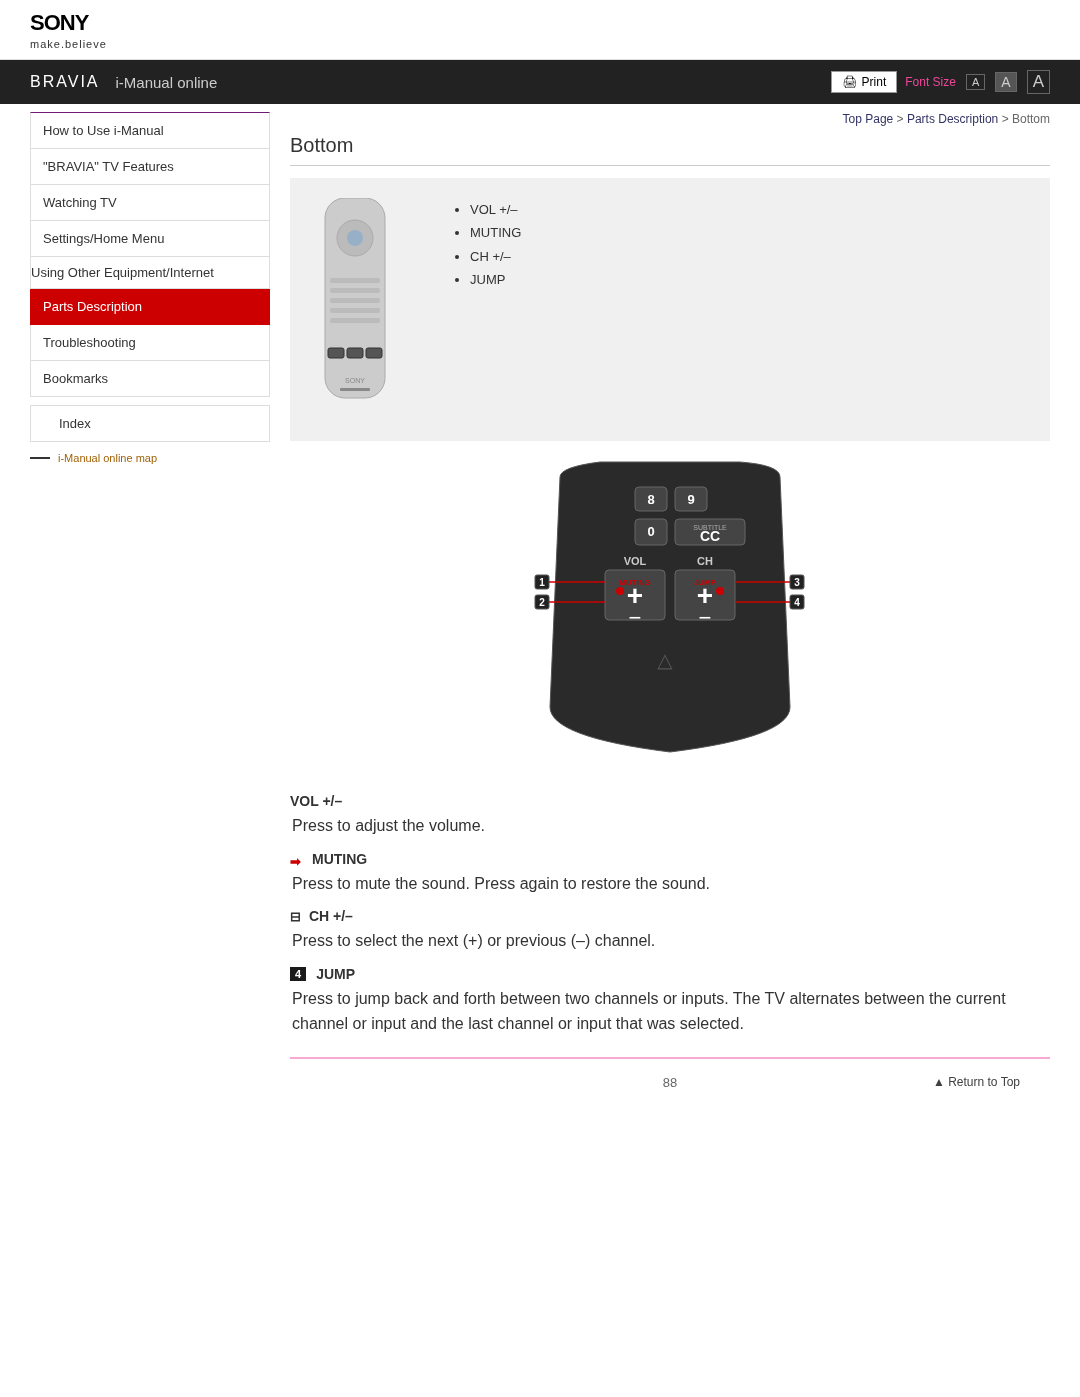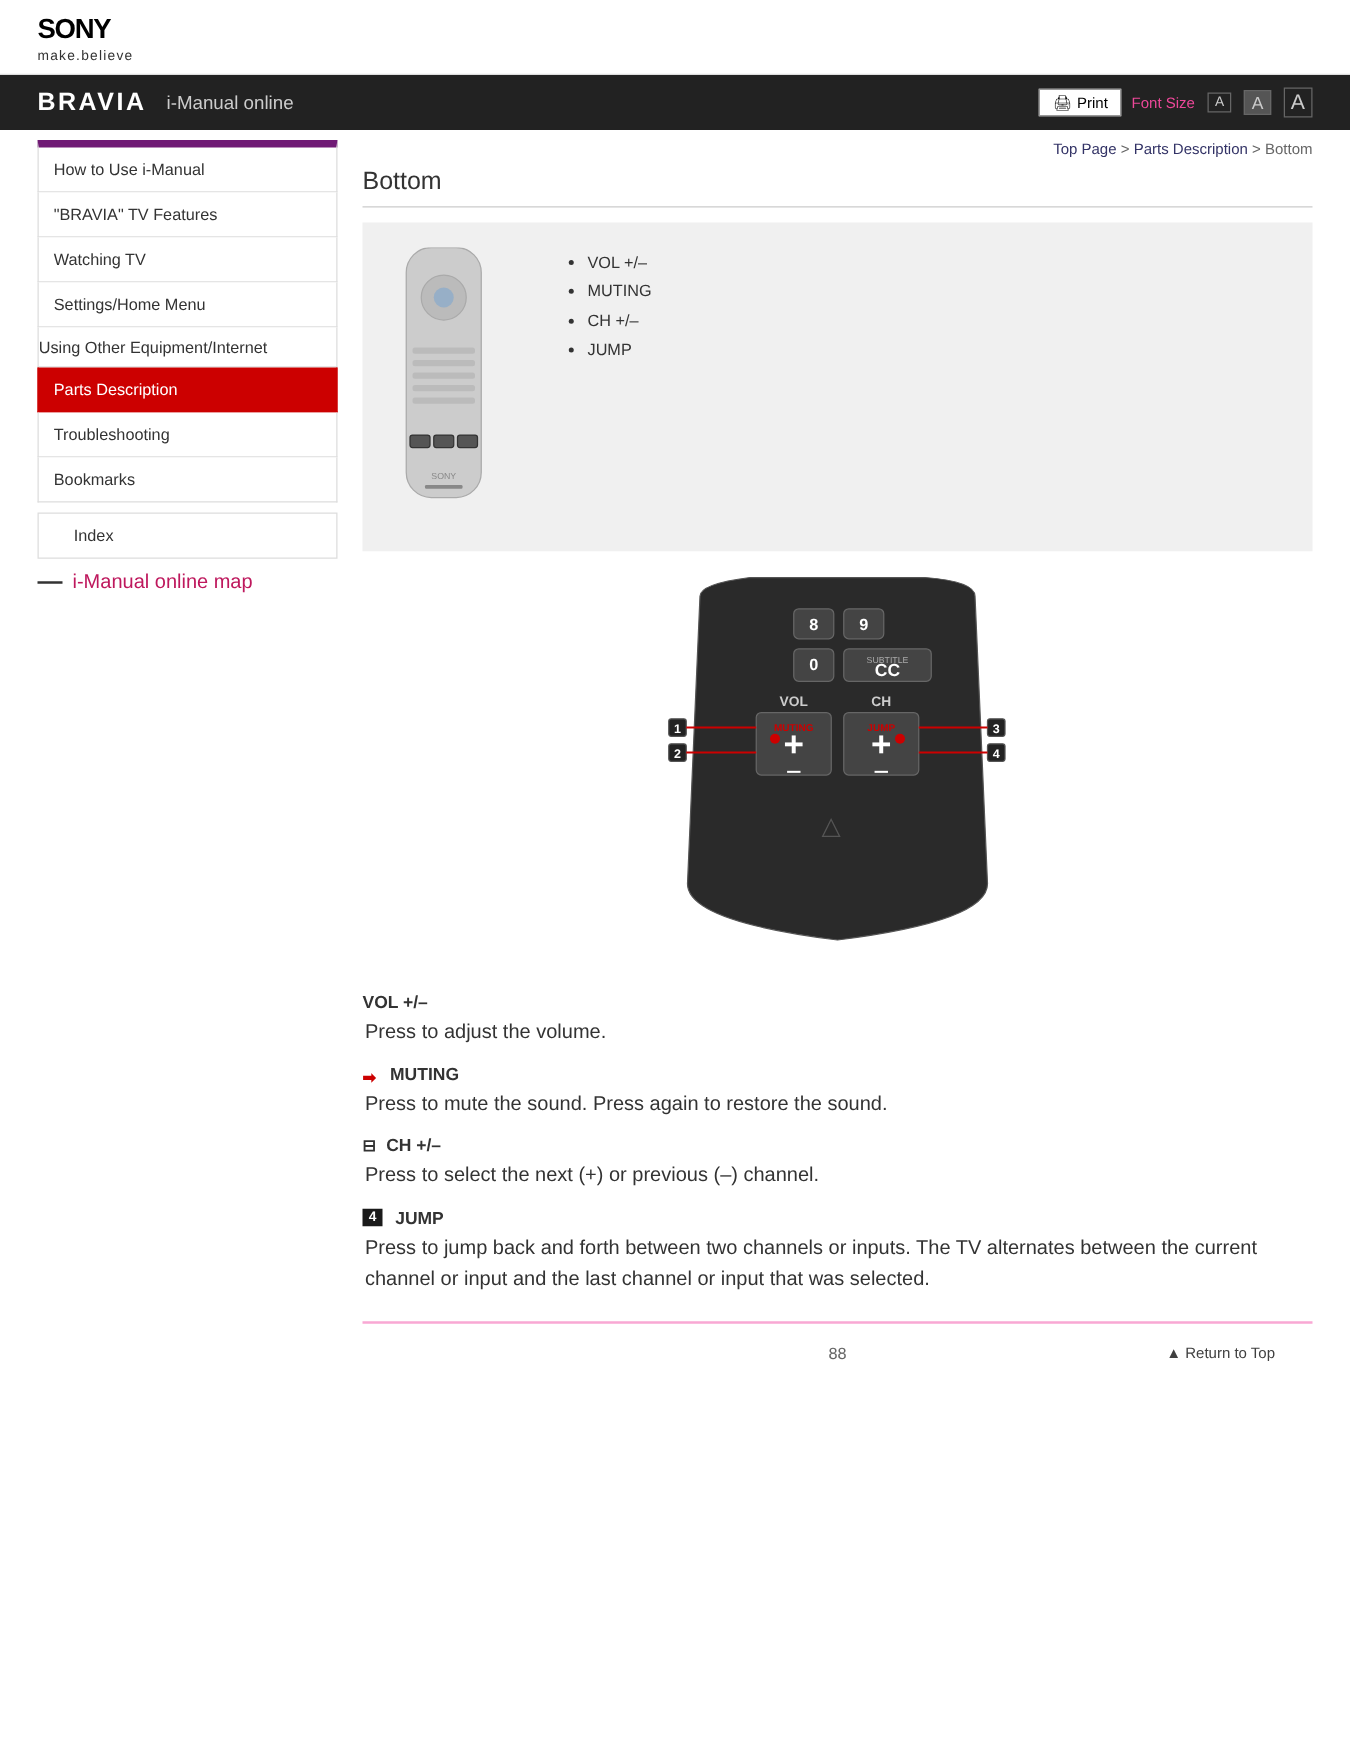--- a/index.html
+++ b/index.html
@@ -5,41 +5,41 @@
     * { box-sizing: border-box; margin: 0; padding: 0; }
     body { font-family: Arial, sans-serif; font-size: 13px; color: #333; background: #fff; width: 1080px; }
 
     
     .header { padding: 10px 30px 8px 30px; border-bottom: 1px solid #ddd; }
     .sony-logo { font-size: 22px; font-weight: 900; font-family: 'Arial Black', sans-serif; letter-spacing: -1px; color: #000; display: block; }
     .sony-tagline { font-size: 11px; color: #333; letter-spacing: 1px; }
 
     
     .nav-bar { background: #222; height: 44px; display: flex; align-items: center; padding: 0 30px; justify-content: space-between; }
-    .bravia-logo { color: #fff; font-size: 20px; font-weight: 700; font-family: 'Arial Black', sans-serif; letter-spacing: 2px; margin-right: 16px; }
+    .bravia-logo { color: #fff; font-size: 16px; font-weight: 400; font-family: 'Arial Black', sans-serif; letter-spacing: 2px; margin-right: 16px; }
     .nav-title { color: #ccc; font-size: 15px; }
     .nav-left { display: flex; align-items: center; }
     .nav-right { display: flex; align-items: center; gap: 8px; }
     .print-btn { background: #fff; border: 1px solid #999; padding: 3px 10px; font-size: 12px; cursor: pointer; display: flex; align-items: center; gap: 4px; }
     .font-size-label { color: #ec4899; font-size: 12px; }
     .font-size-a { color: #ccc; font-size: 11px; cursor: pointer; border: 1px solid #666; padding: 1px 5px; margin-left: 2px; }
     .font-size-a-mid { color: #ccc; font-size: 14px; cursor: pointer; border: 1px solid #666; padding: 1px 5px; background: #555; margin-left: 2px; }
     .font-size-a-large { color: #ccc; font-size: 17px; cursor: pointer; border: 1px solid #666; padding: 1px 5px; margin-left: 2px; }
 
     
     .main-layout { display: flex; padding: 0 30px; margin-top: 8px; }
 
     
     .sidebar { width: 240px; flex-shrink: 0; margin-right: 20px; }
     .sidebar-item { padding: 10px 12px; border: 1px solid #ddd; border-top: none; cursor: pointer; font-size: 13px; background: #fff; }
-    .sidebar-item:first-child { border-top: 6px solid #701a75; }
+    .sidebar-item:first-child { border-top: 1px solid #701a75; }
     .sidebar-item.active { background: #c00; color: #fff; border-color: #c00; }
     .sidebar-item.multi-line { padding: 8px 0; }
     .sidebar-index { border: 1px solid #ddd; padding: 10px 28px; font-size: 13px; margin-top: 8px; cursor: pointer; }
-    .online-map-link { color: #be185d; font-size: 16px; margin-top: 10px; display: flex; align-items: center; gap: 4px; cursor: pointer; text-decoration: none; }
+    .online-map-link { color: #a16207; font-size: 11px; margin-top: 10px; display: flex; align-items: center; gap: 4px; cursor: pointer; text-decoration: none; }
     .map-line { display: inline-block; width: 20px; height: 2px; background: #333; vertical-align: middle; margin-right: 4px; }
 
     
     .content { flex: 1; }
     .breadcrumb { text-align: right; font-size: 12px; margin-bottom: 8px; color: #336; }
     .breadcrumb a { color: #336; text-decoration: none; }
     .breadcrumb span { color: #666; }
 
     .page-title { font-size: 20px; font-weight: normal; border-bottom: 1px solid #ccc; padding-bottom: 8px; margin-bottom: 12px; }
 

